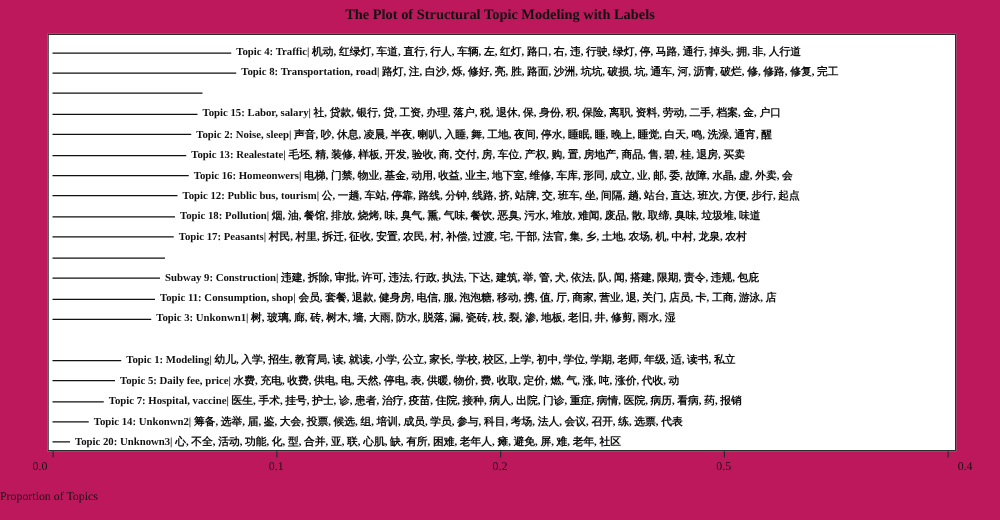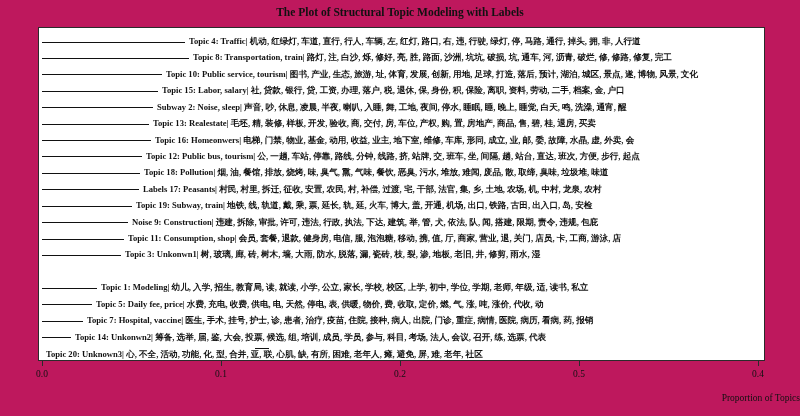--- a/index.html
+++ b/index.html
@@ -42,76 +42,74 @@
   .x-axis{position:absolute;left:0;top:0;width:800px;height:416px;pointer-events:none;}
   .tick-mark{
     position:absolute;top:361px;width:1px;height:5px;background:#2b2b2b;
   }
   .tick-label{
     position:absolute;top:369px;width:40px;margin-left:-20px;
     text-align:center;font-size:9.5px;color:#111;
   }
   .x-axis-label{
     position:absolute;top:393px;left:0;width:800px;
-    text-align:right;font-size:9.5px;color:#111;
+    text-align:left;font-size:9.5px;color:#111;
   }
 </style>
 </head>
 <body>
 
 <div class="figure">
   <div class="chart-title">The Plot of Structural Topic Modeling with Labels</div>
   <div class="plot-box" id="plot-area">
       <div class="topic-row" style="top: 8px; left: 3px;">
         <span class="topic-line" style="width: 143px;"></span>
         <span class="topic-label">Topic 4: Traffic| 机动, 红绿灯, 车道, 直行, 行人, 车辆, 左, 红灯, 路口, 右, 违, 行驶, 绿灯, 停, 马路, 通行, 掉头, 拥, 非, 人行道</span>
       </div>
       <div class="topic-row" style="top: 24.42px; left: 3px;">
         <span class="topic-line" style="width: 147px;"></span>
-        <span class="topic-label">Topic 8: Transportation, train| 路灯, 注, 白沙, 烁, 修好, 亮, 胜, 路面, 沙洲, 坑坑, 破损, 坑, 通车, 河, 沥青, 破烂, 修, 修路, 修复, 完工</span>
+        <span class="topic-label">Topic 8: Transportation, road| 路灯, 注, 白沙, 烁, 修好, 亮, 胜, 路面, 沙洲, 坑坑, 破损, 坑, 通车, 河, 沥青, 破烂, 修, 修路, 修复, 完工</span>
       </div>
       <div class="topic-row" style="top: 40.84px; left: 3px;">
         <span class="topic-line" style="width: 120px;"></span>
-        <span class="topic-label">Topic 10: Public service, tourism| 图书, 产业, 生态, 旅游, 址, 体育, 发展, 创新, 用地, 足球, 打造, 落后, 预计, 湖泊, 城区, 景点, 遂, 博物, 风景, 文化</span>
       </div>
       <div class="topic-row" style="top: 57.26px; left: 3px;">
         <span class="topic-line" style="width: 116px;"></span>
         <span class="topic-label">Topic 15: Labor, salary| 社, 贷款, 银行, 贷, 工资, 办理, 落户, 税, 退休, 保, 身份, 积, 保险, 离职, 资料, 劳动, 二手, 档案, 金, 户口</span>
       </div>
       <div class="topic-row" style="top: 73.68px; left: 3px;">
         <span class="topic-line" style="width: 111px;"></span>
-        <span class="topic-label">Subway 2: Noise, sleep| 声音, 吵, 休息, 凌晨, 半夜, 喇叭, 入睡, 舞, 工地, 夜间, 停水, 睡眠, 睡, 晚上, 睡觉, 白天, 鸣, 洗澡, 通宵, 醒</span>
+        <span class="topic-label">Topic 2: Noise, sleep| 声音, 吵, 休息, 凌晨, 半夜, 喇叭, 入睡, 舞, 工地, 夜间, 停水, 睡眠, 睡, 晚上, 睡觉, 白天, 鸣, 洗澡, 通宵, 醒</span>
       </div>
       <div class="topic-row" style="top: 90.1px; left: 3px;">
         <span class="topic-line" style="width: 107px;"></span>
         <span class="topic-label">Topic 13: Realestate| 毛坯, 精, 装修, 样板, 开发, 验收, 商, 交付, 房, 车位, 产权, 购, 置, 房地产, 商品, 售, 碧, 桂, 退房, 买卖</span>
       </div>
       <div class="topic-row" style="top: 106.52px; left: 3px;">
         <span class="topic-line" style="width: 109px;"></span>
         <span class="topic-label">Topic 16: Homeonwers| 电梯, 门禁, 物业, 基金, 动用, 收益, 业主, 地下室, 维修, 车库, 形同, 成立, 业, 邮, 委, 故障, 水晶, 虚, 外卖, 会</span>
       </div>
       <div class="topic-row" style="top: 122.94px; left: 3px;">
         <span class="topic-line" style="width: 100px;"></span>
         <span class="topic-label">Topic 12: Public bus, tourism| 公, 一趟, 车站, 停靠, 路线, 分钟, 线路, 挤, 站牌, 交, 班车, 坐, 间隔, 趟, 站台, 直达, 班次, 方便, 步行, 起点</span>
       </div>
       <div class="topic-row" style="top: 139.36px; left: 3px;">
         <span class="topic-line" style="width: 98px;"></span>
         <span class="topic-label">Topic 18: Pollution| 烟, 油, 餐馆, 排放, 烧烤, 味, 臭气, 熏, 气味, 餐饮, 恶臭, 污水, 堆放, 难闻, 废品, 散, 取缔, 臭味, 垃圾堆, 味道</span>
       </div>
       <div class="topic-row" style="top: 155.78px; left: 3px;">
         <span class="topic-line" style="width: 97px;"></span>
-        <span class="topic-label">Labels 17: Peasants| 村民, 村里, 拆迁, 征收, 安置, 农民, 村, 补偿, 过渡, 宅, 干部, 法官, 集, 乡, 土地, 农场, 机, 中村, 龙泉, 农村</span>
+        <span class="topic-label">Topic 17: Peasants| 村民, 村里, 拆迁, 征收, 安置, 农民, 村, 补偿, 过渡, 宅, 干部, 法官, 集, 乡, 土地, 农场, 机, 中村, 龙泉, 农村</span>
       </div>
       <div class="topic-row" style="top: 172.2px; left: 3px;">
         <span class="topic-line" style="width: 90px;"></span>
-        <span class="topic-label">Topic 19: Subway, train| 地铁, 线, 轨道, 戴, 乘, 票, 延长, 轨, 延, 火车, 博大, 盖, 开通, 机场, 出口, 铁路, 古田, 出入口, 岛, 安检</span>
       </div>
       <div class="topic-row" style="top: 188.62px; left: 3px;">
         <span class="topic-line" style="width: 86px;"></span>
-        <span class="topic-label">Noise 9: Construction| 违建, 拆除, 审批, 许可, 违法, 行政, 执法, 下达, 建筑, 举, 管, 犬, 依法, 队, 闻, 搭建, 限期, 责令, 违规, 包庇</span>
+        <span class="topic-label">Subway 9: Construction| 违建, 拆除, 审批, 许可, 违法, 行政, 执法, 下达, 建筑, 举, 管, 犬, 依法, 队, 闻, 搭建, 限期, 责令, 违规, 包庇</span>
       </div>
       <div class="topic-row" style="top: 205.04px; left: 3px;">
         <span class="topic-line" style="width: 82px;"></span>
         <span class="topic-label">Topic 11: Consumption, shop| 会员, 套餐, 退款, 健身房, 电信, 服, 泡泡糖, 移动, 携, 值, 厅, 商家, 营业, 退, 关门, 店员, 卡, 工商, 游泳, 店</span>
       </div>
       <div class="topic-row" style="top: 221.46px; left: 3px;">
         <span class="topic-line" style="width: 79px;"></span>
         <span class="topic-label">Topic 3: Unkonwn1| 树, 玻璃, 廊, 砖, 树木, 墙, 大雨, 防水, 脱落, 漏, 瓷砖, 枝, 裂, 渗, 地板, 老旧, 井, 修剪, 雨水, 湿</span>
       </div>
       <div class="topic-row" style="top: 254.3px; left: 3px;">
@@ -123,31 +121,31 @@
         <span class="topic-label">Topic 5: Daily fee, price| 水费, 充电, 收费, 供电, 电, 天然, 停电, 表, 供暖, 物价, 费, 收取, 定价, 燃, 气, 涨, 吨, 涨价, 代收, 动</span>
       </div>
       <div class="topic-row" style="top: 287.14px; left: 3px;">
         <span class="topic-line" style="width: 41px;"></span>
         <span class="topic-label">Topic 7: Hospital, vaccine| 医生, 手术, 挂号, 护士, 诊, 患者, 治疗, 疫苗, 住院, 接种, 病人, 出院, 门诊, 重症, 病情, 医院, 病历, 看病, 药, 报销</span>
       </div>
       <div class="topic-row" style="top: 303.56px; left: 3px;">
         <span class="topic-line" style="width: 29px;"></span>
         <span class="topic-label">Topic 14: Unkonwn2| 筹备, 选举, 届, 鉴, 大会, 投票, 候选, 组, 培训, 成员, 学员, 参与, 科目, 考场, 法人, 会议, 召开, 练, 选票, 代表</span>
       </div>
-      <div class="topic-row" style="top: 319.98px; left: 3px; flex-direction: column;">
+      <div class="topic-row" style="top: 319.98px; left: 3px;">
         <span class="topic-line" style="width: 14px;"></span>
         <span class="topic-label">Topic 20: Unknown3| 心, 不全, 活动, 功能, 化, 型, 合并, 亚, 联, 心肌, 缺, 有所, 困难, 老年人, 瘫, 避免, 屏, 难, 老年, 社区</span>
       </div>
     </div>
   <div class="x-axis" id="x-axis">
       <div class="tick-mark" style="left: 42px;"></div>
-      <div class="tick-label" style="left: 42px;">0.0</div>
+      <div class="tick-label" style="left: 32px;">0.0</div>
       <div class="tick-mark" style="left: 221px;"></div>
       <div class="tick-label" style="left: 221px;">0.1</div>
       <div class="tick-mark" style="left: 400px;"></div>
       <div class="tick-label" style="left: 400px;">0.2</div>
       <div class="tick-mark" style="left: 579px;"></div>
       <div class="tick-label" style="left: 579px;">0.5</div>
       <div class="tick-mark" style="left: 758px;"></div>
-      <div class="tick-label" style="left: 758px;">0.4</div>
+      <div class="tick-label" style="left: 758px; text-align: right;">0.4</div>
     </div>
   <div class="x-axis-label">Proportion of Topics</div>
 </div>
 
 </body></html>

